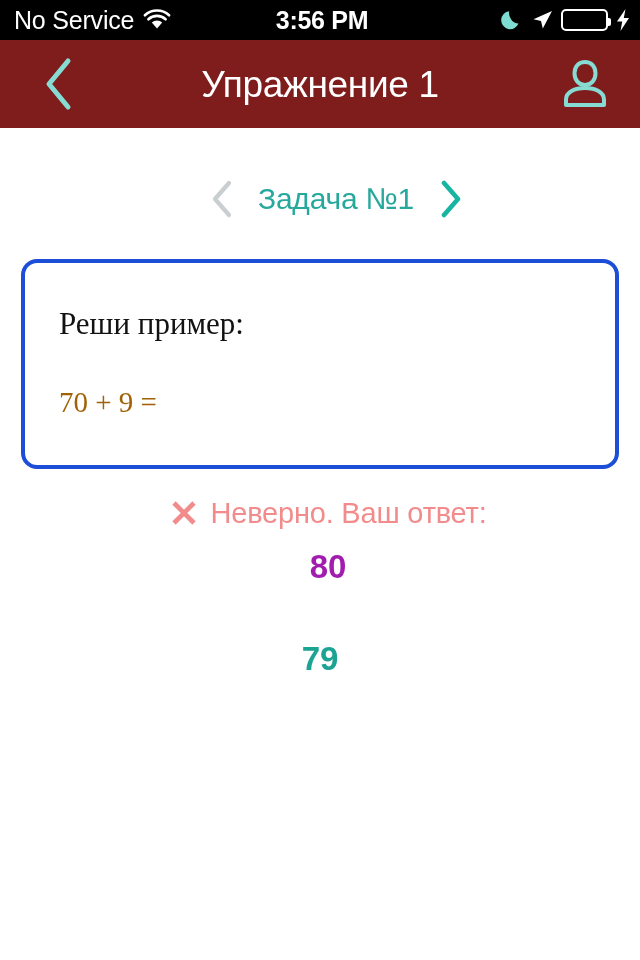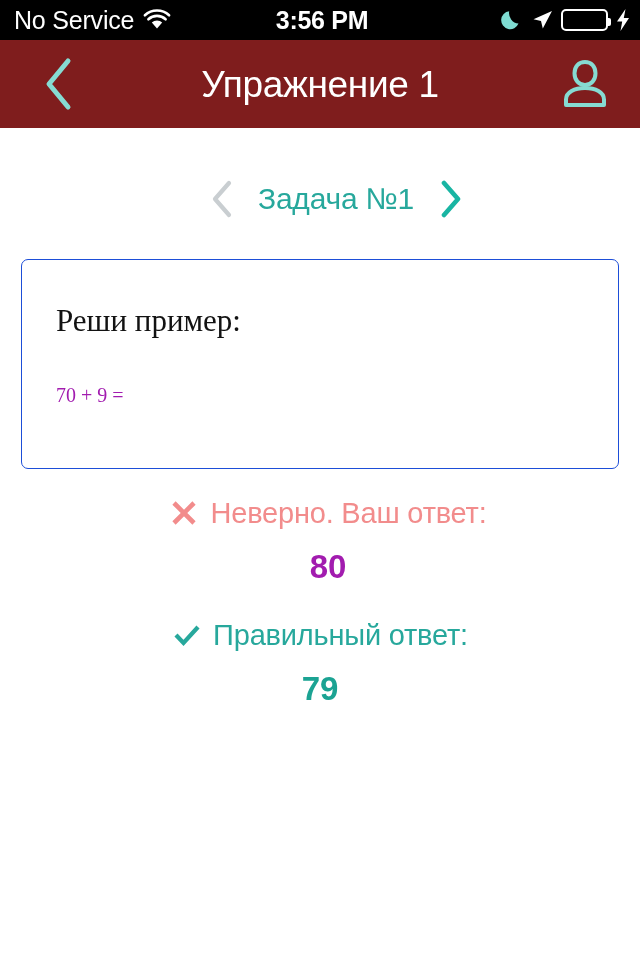--- a/index.html
+++ b/index.html
@@ -154,39 +154,39 @@
   }
 
   
   .question-card {
     position: absolute;
     left: 21px;
     top: 259px;
     width: 598px;
     height: 210px;
     background: #ffffff;
-    border: 1px solid #1d4ed8;
-    border-radius: 7px;
+    border: 4px solid #1d4ed8;
+    border-radius: 16px;
   }
   .question-text {
     position: absolute;
     left: 34px;
     top: 45px;
     font-family: "Liberation Serif", serif;
     font-size: 31px;
     color: #121212;
     line-height: 1;
   }
   .question-expr {
     position: absolute;
     left: 34px;
     top: 125px;
     font-family: "Liberation Serif", serif;
-    font-size: 20px;
-    color: #a21caf;
+    font-size: 29px;
+    color: #a16207;
     line-height: 1;
   }
 
   
   .feedback {
     position: absolute;
     left: 0;
     width: 640px;
     text-align: center;
   }
@@ -320,24 +320,16 @@
         <svg width="30" height="30" viewBox="0 0 30 30">
           <path d="M5 5 L25 25 M25 5 L5 25" stroke="#f28c8c" stroke-width="4.6" stroke-linecap="butt"></path>
         </svg>
       </span>
       <span class="feedback-label wrong-color">Неверно. Ваш ответ:</span>
     </div>
     <div class="feedback-value wrong-value-color">80</div>
   </div>
 
   <div class="feedback feedback-right">
-    <div class="feedback-line">
-      <span class="icon-slot">
-        <svg width="30" height="30" viewBox="0 0 30 30">
-          <path d="M4 15 L11.5 23 L26 7" stroke="#27a89c" stroke-width="4.2" fill="none" stroke-linecap="butt" stroke-linejoin="miter"></path>
-        </svg>
-      </span>
-      <span class="feedback-label right-color">Правильный ответ:</span>
-    </div>
     <div class="feedback-value right-value-color">79</div>
   </div>
 
 </div>
 
 </body></html>

